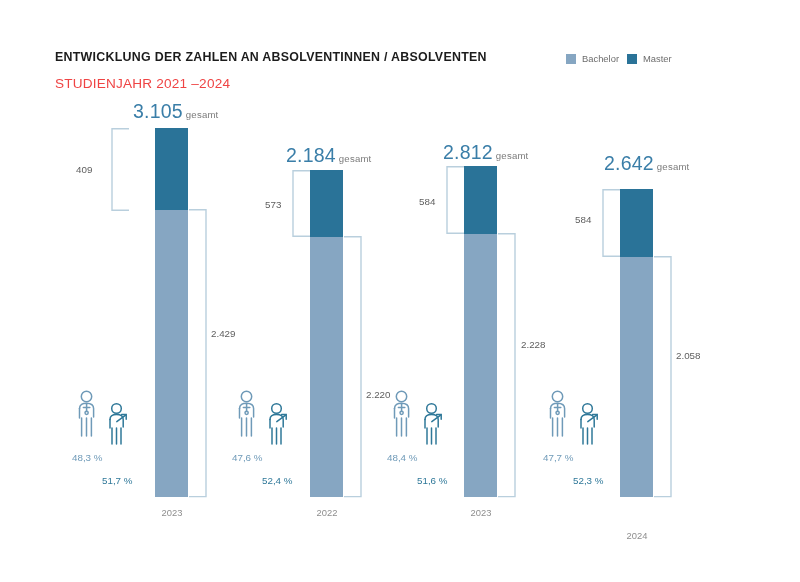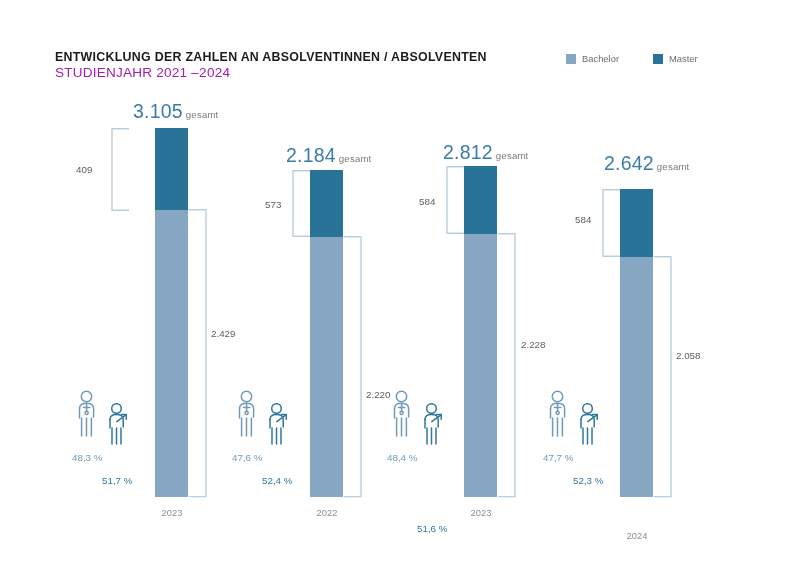--- a/index.html
+++ b/index.html
@@ -28,35 +28,35 @@
     width: 480px;
   }
   #chart-title {
     font-size: 12.4px;
     font-weight: bold;
     letter-spacing: 0.28px;
     color: #1c1c1c;
     white-space: nowrap;
   }
   #chart-subtitle {
-    margin-top: 1px;
+    margin-top: 12px;
     font-size: 13.6px;
     font-weight: normal;
     letter-spacing: 0.2px;
-    color: #a21caf;
+    color: #ef4444;
     white-space: nowrap;
   }
 
   
   #legend {
     position: absolute;
     left: 566px;
     top: 53px;
     display: flex;
-    gap: 34px;
+    gap: 8px;
     align-items: center;
     justify-content: flex-end;
   }
   .legend-item {
     display: flex;
     align-items: center;
     gap: 6px;
   }
   .legend-swatch {
     width: 10px;
@@ -294,21 +294,21 @@
             <path d="M38 29.5 C38 26 41 24.6 44.5 24.6 C48 24.6 51.2 26 51.2 29.5 L51.2 37"></path>
             <path d="M38 29.5 L38 38"></path>
             <path d="M40 38 L40 54"></path>
             <path d="M44.5 38 L44.5 54"></path>
             <path d="M49 38 L49 54"></path>
             <path d="M44.8 31.6 L53.6 25.2"></path>
             <path d="M49.6 24.6 L54.2 24.6 L54.2 29.2"></path>
           </g>
         </svg>
         <div class="pct pct-female" style="left:0px; top:62px;">48,4 %</div>
-        <div class="pct pct-male" style="left:30px; top:85px;margin-top:48px;">51,6 %</div>
+        <div class="pct pct-male" style="left:30px; top:85px;">51,6 %</div>
       </div>
 
       <div class="year-label" style="left:455px; top:507px; width:52px;">2023</div>
     </div>
 
     <div class="group">
       <div class="total-label" style="left:604px; top:152px;">
         <span>2.642</span><span class="gesamt">gesamt</span>
       </div>
 

